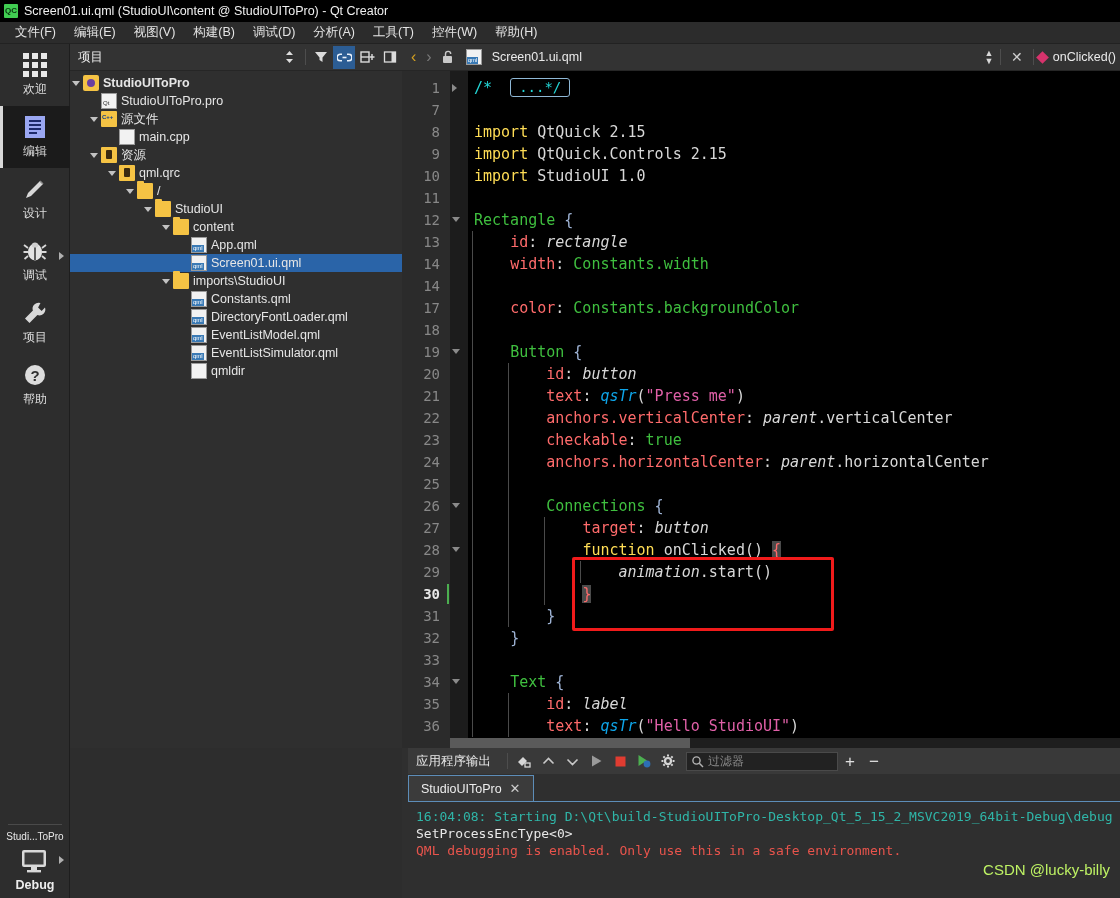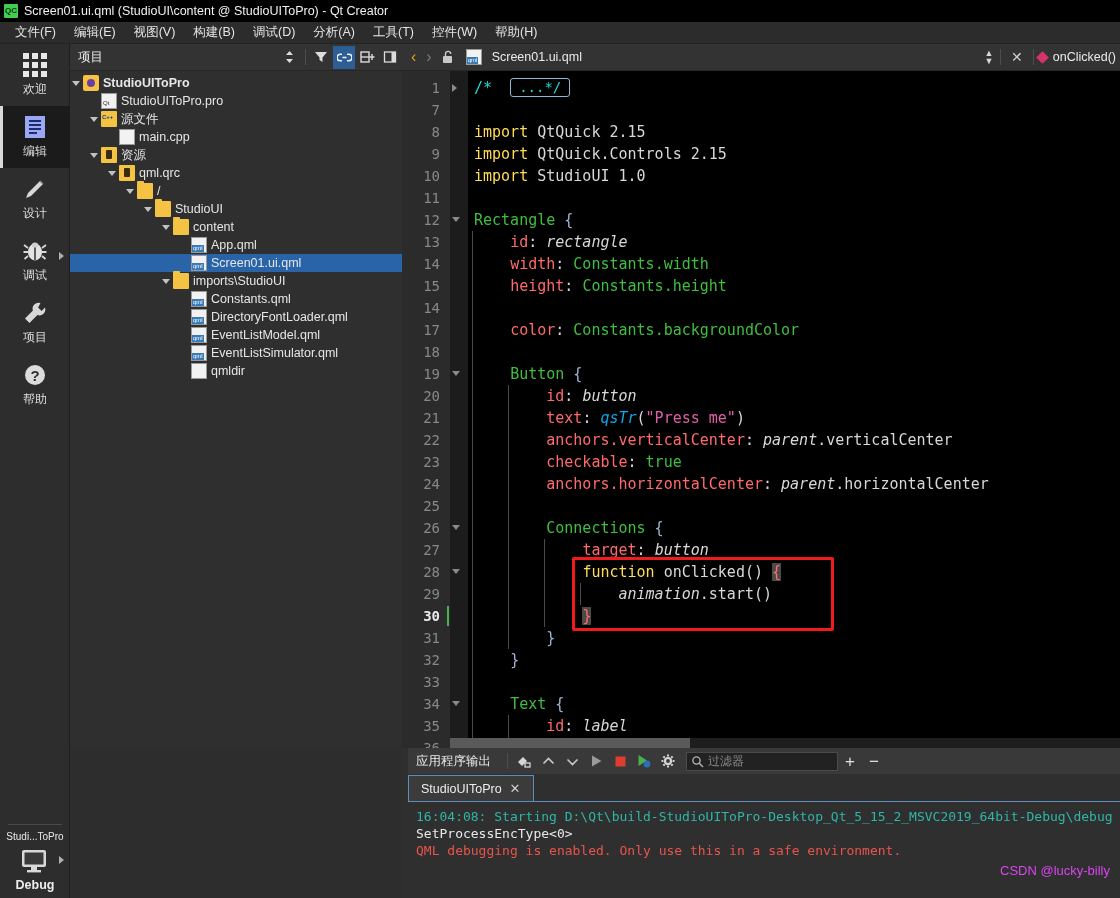--- a/index.html
+++ b/index.html
@@ -234,21 +234,21 @@
 
   .out-text {
     padding: 6px 8px; font-family: "DejaVu Sans Mono", monospace; font-size: 13px;
     line-height: 17px; white-space: pre; overflow: hidden;
   }
   .ot-teal { color: #2fb6a8; }
   .ot-white { color: #e8e8e8; }
   .ot-red { color: #e8544c; }
 
   .watermark {
-    position: absolute; right: 10px; bottom: 20px; color: #d946ef; font-size: 13px;
+    position: absolute; right: 10px; bottom: 20px; color: #bef264; font-size: 15px;
     font-family: "Liberation Sans", sans-serif;
   }
   .treebottom { position: absolute; left: 70px; top: 748px; width: 332px; height: 150px;
                 background: #2d2d2d; }
 </style>
 </head>
 <body>
 
 <div id="app">
 
@@ -524,21 +524,20 @@
       <div class="lines" id="codelines">
           <div class="ln"><span class="num">1</span><span class="fold right"></span><span class="txt"><span class="cmt">/*</span><span class="plain">  </span><span class="collapsed-box">...*/</span></span></div>
           <div class="ln"><span class="num">7</span><span class="txt"></span></div>
           <div class="ln"><span class="num">8</span><span class="txt"><span class="kw">import</span><span class="plain"> QtQuick </span><span class="num2">2.15</span></span></div>
           <div class="ln"><span class="num">9</span><span class="txt"><span class="kw">import</span><span class="plain"> QtQuick.Controls </span><span class="num2">2.15</span></span></div>
           <div class="ln"><span class="num">10</span><span class="txt"><span class="kw">import</span><span class="plain"> StudioUI </span><span class="num2">1.0</span></span></div>
           <div class="ln"><span class="num">11</span><span class="txt"></span></div>
           <div class="ln"><span class="num">12</span><span class="fold"></span><span class="txt"><span class="type">Rectangle</span><span class="brace"> {</span></span></div>
           <div class="ln"><span class="num">13</span><span class="indent" style="left:70px;"></span><span class="txt"><span class="plain">    </span><span class="prop">id</span><span class="plain">: </span><span class="id">rectangle</span></span></div>
           <div class="ln"><span class="num">14</span><span class="indent" style="left:70px;"></span><span class="txt"><span class="plain">    </span><span class="prop">width</span><span class="plain">: </span><span class="type">Constants</span><span class="type">.width</span></span></div>
-          <div class="ln"><span class="num">15</span><span class="indent" style="left:70px;"></span><span class="txt"><span class="plain">    </span><span class="prop">height</span><span class="plain">: </span><span class="type">Constants</span><span class="type">.height</span></span></div>
           <div class="ln"><span class="num">14</span><span class="indent" style="left:70px;"></span><span class="txt"></span></div>
           <div class="ln"><span class="num">17</span><span class="indent" style="left:70px;"></span><span class="txt"><span class="plain">    </span><span class="prop">color</span><span class="plain">: </span><span class="type">Constants</span><span class="type">.backgroundColor</span></span></div>
           <div class="ln"><span class="num">18</span><span class="indent" style="left:70px;"></span><span class="txt"></span></div>
           <div class="ln"><span class="num">19</span><span class="fold"></span><span class="indent" style="left:70px;"></span><span class="txt"><span class="plain">    </span><span class="type">Button</span><span class="brace"> {</span></span></div>
           <div class="ln"><span class="num">20</span><span class="indent" style="left:70px;"></span><span class="indent" style="left:106.12px;"></span><span class="txt"><span class="plain">        </span><span class="prop">id</span><span class="plain">: </span><span class="id">button</span></span></div>
           <div class="ln"><span class="num">21</span><span class="indent" style="left:70px;"></span><span class="indent" style="left:106.12px;"></span><span class="txt"><span class="plain">        </span><span class="prop">text</span><span class="plain">: </span><span class="fn">qsTr</span><span class="plain">(</span><span class="str">"Press me"</span><span class="plain">)</span></span></div>
           <div class="ln"><span class="num">22</span><span class="indent" style="left:70px;"></span><span class="indent" style="left:106.12px;"></span><span class="txt"><span class="plain">        </span><span class="prop">anchors.verticalCenter</span><span class="plain">: </span><span class="id">parent</span><span class="plain">.verticalCenter</span></span></div>
           <div class="ln"><span class="num">23</span><span class="indent" style="left:70px;"></span><span class="indent" style="left:106.12px;"></span><span class="txt"><span class="plain">        </span><span class="prop">checkable</span><span class="plain">: </span><span class="type">true</span></span></div>
           <div class="ln"><span class="num">24</span><span class="indent" style="left:70px;"></span><span class="indent" style="left:106.12px;"></span><span class="txt"><span class="plain">        </span><span class="prop">anchors.horizontalCenter</span><span class="plain">: </span><span class="id">parent</span><span class="plain">.horizontalCenter</span></span></div>
           <div class="ln"><span class="num">25</span><span class="indent" style="left:70px;"></span><span class="indent" style="left:106.12px;"></span><span class="txt"></span></div>

